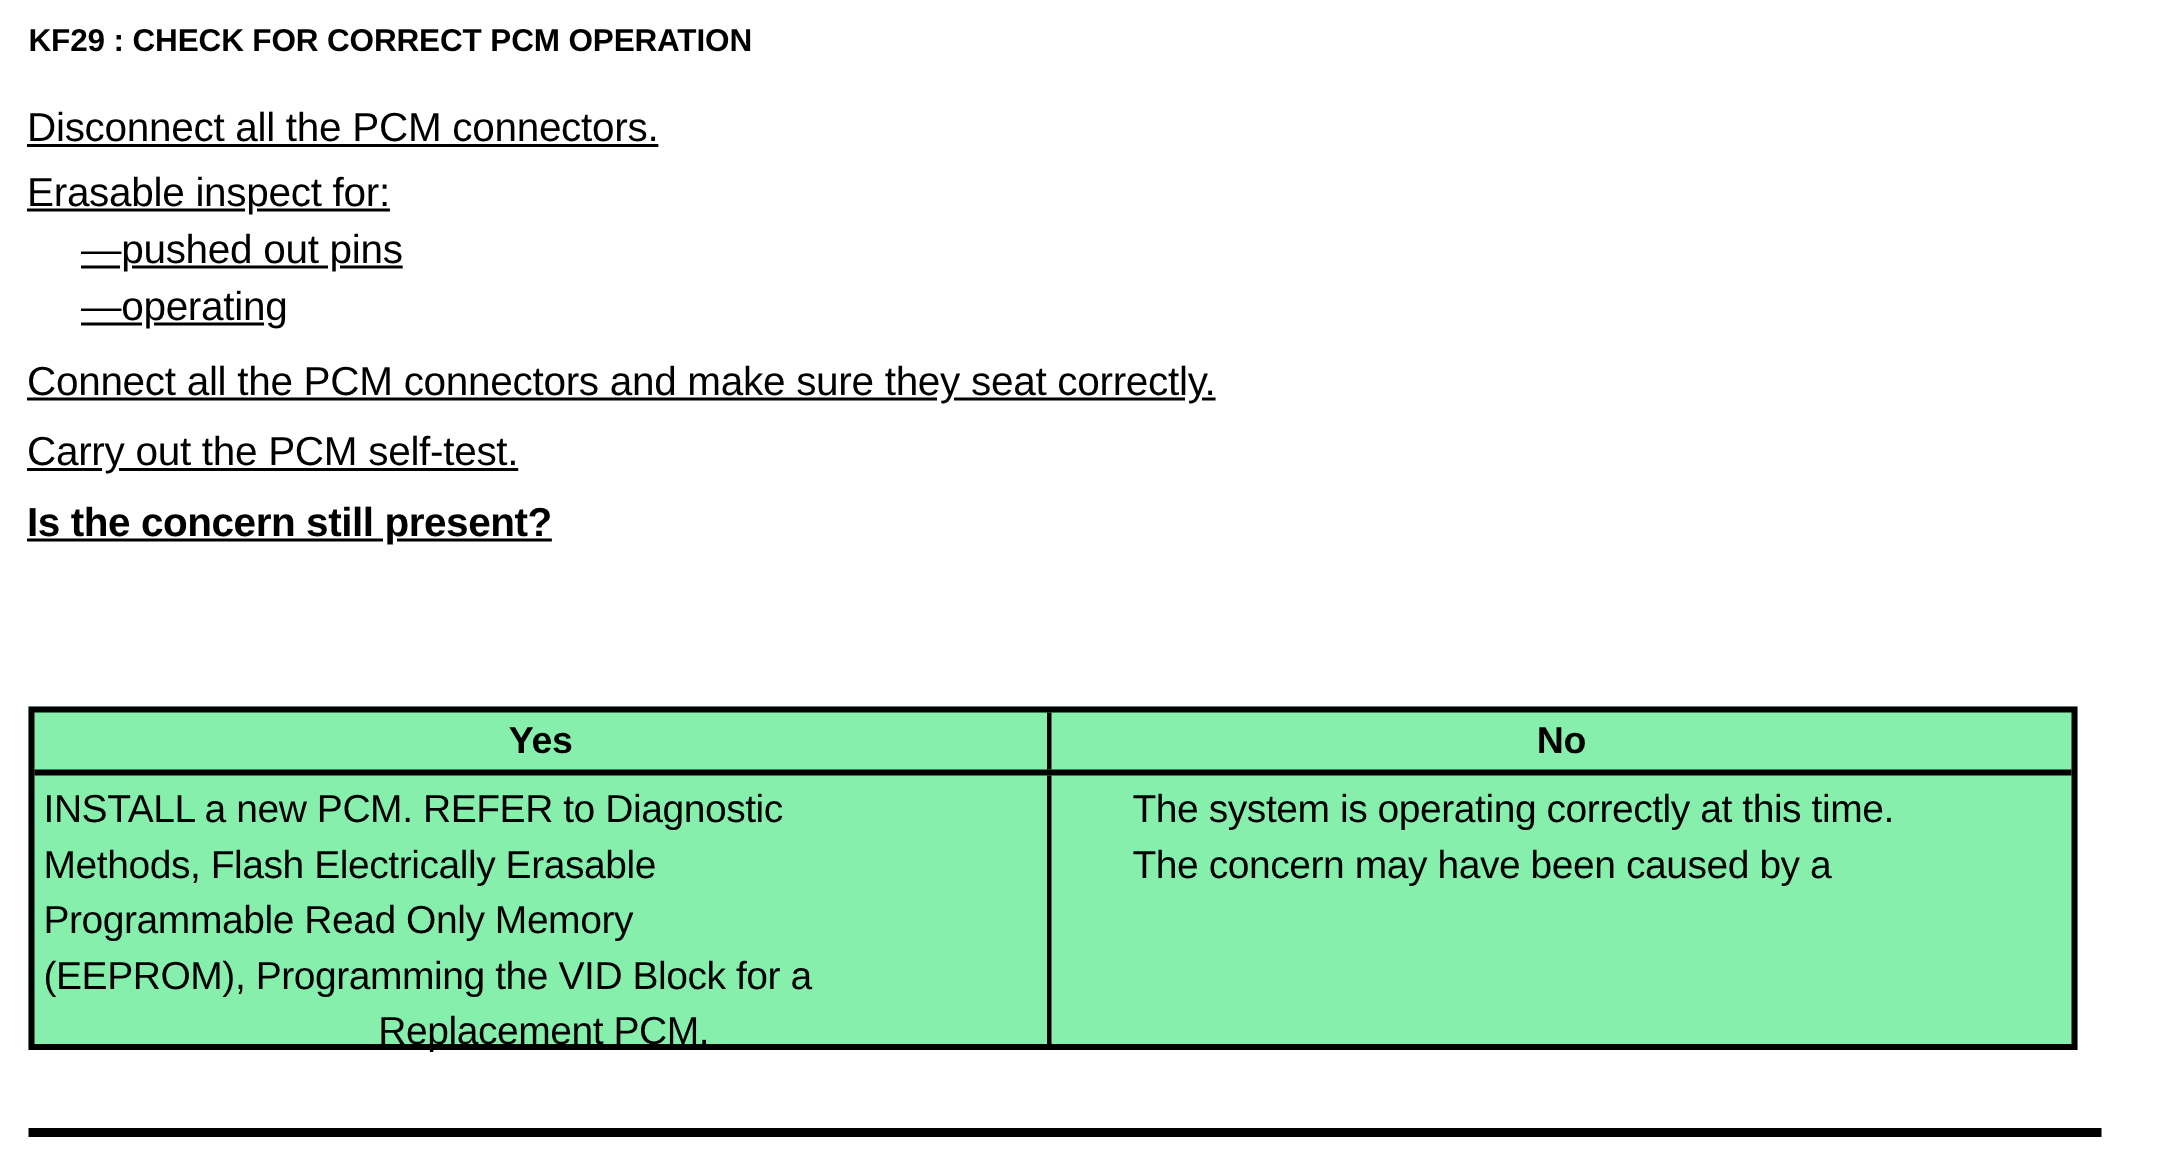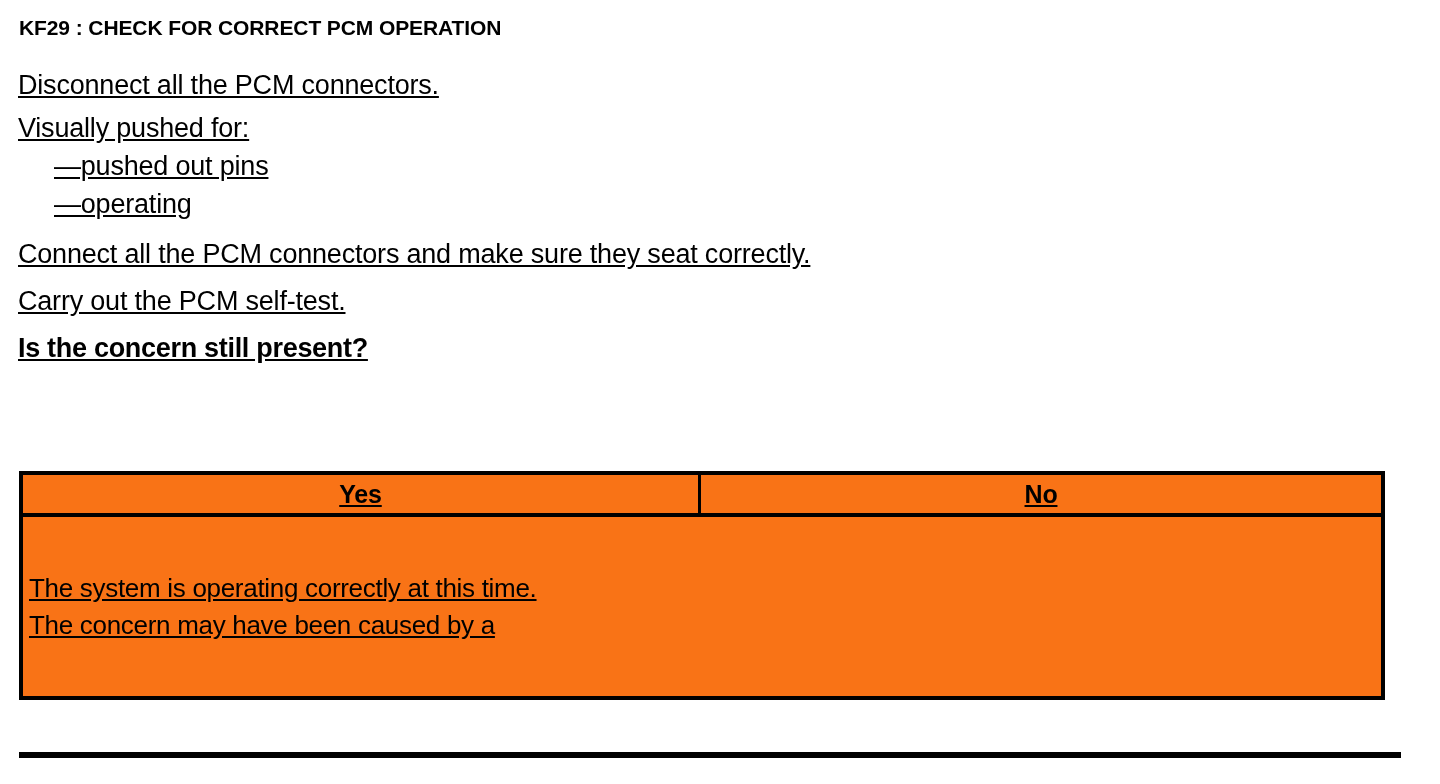--- a/index.html
+++ b/index.html
@@ -66,22 +66,21 @@
   .decision-table {
     position: absolute;
     left: 19px;
     top: 471px;
     width: 1366px;
     height: 229px;
     border: 4px solid #000000;
     box-sizing: border-box;
     display: flex;
     flex-direction: column;
-    background: #f97316;
-    text-decoration: underline;
+    background: #86efac;
   }
   .table-head-row {
     display: flex;
     height: 42px;
     border-bottom: 4px solid #000000;
     box-sizing: border-box;
     flex: 0 0 auto;
   }
   .table-body-row {
     display: flex;
@@ -111,21 +110,22 @@
   .cell-yes {
     padding: 4px 2px 4px 6px;
     display: flex;
     flex-direction: column;
     justify-content: flex-start;
   }
   .cell-no {
     padding: 4px 6px 4px 6px;
     display: flex;
     flex-direction: column;
-    justify-content: center;
+    justify-content: flex-start;
+    margin-left: 48px;
   }
   .cell-line {
     font-size: 26px;
     line-height: 37px;
     white-space: nowrap;
     letter-spacing: -0.3px;
   }
   .cell-line.centered {
     text-align: center;
   }
@@ -142,38 +142,45 @@
 </style>
 </head>
 <body>
 
 <div class="page">
 
   <div class="step-title">KF29 : CHECK FOR CORRECT PCM OPERATION</div>
 
   <div class="body-block">
     <div class="body-line">Disconnect all the PCM connectors.</div>
-    <div class="body-line tight">Visually pushed for:</div>
+    <div class="body-line tight">Erasable inspect for:</div>
     <div class="body-line tight bullet">—pushed out pins</div>
     <div class="body-line tight bullet">—operating</div>
     <div class="spacer-sm"></div>
     <div class="body-line">Connect all the PCM connectors and make sure they seat correctly.</div>
     <div class="body-line">Carry out the PCM self-test.</div>
     <div class="body-line question">Is the concern still present?</div>
   </div>
 
   <div class="decision-table">
 
     <div class="table-head-row">
       <div class="col-yes head-cell">Yes</div>
       <div class="col-no head-cell">No</div>
     </div>
 
     <div class="table-body-row">
 
+      <div class="col-yes cell-yes">
+        <div class="cell-line">INSTALL a new PCM. REFER to Diagnostic</div>
+        <div class="cell-line">Methods,  Flash Electrically Erasable</div>
+        <div class="cell-line">Programmable Read Only Memory</div>
+        <div class="cell-line">(EEPROM), Programming the VID Block for a</div>
+        <div class="cell-line centered">Replacement PCM.</div>
+      </div>
 
       <div class="col-no cell-no">
         <div class="cell-line">The system is operating correctly at this time.</div>
         <div class="cell-line">The concern may have been caused by a</div>
       </div>
 
     </div>
   </div>
 
   <div class="bottom-rule"></div>

